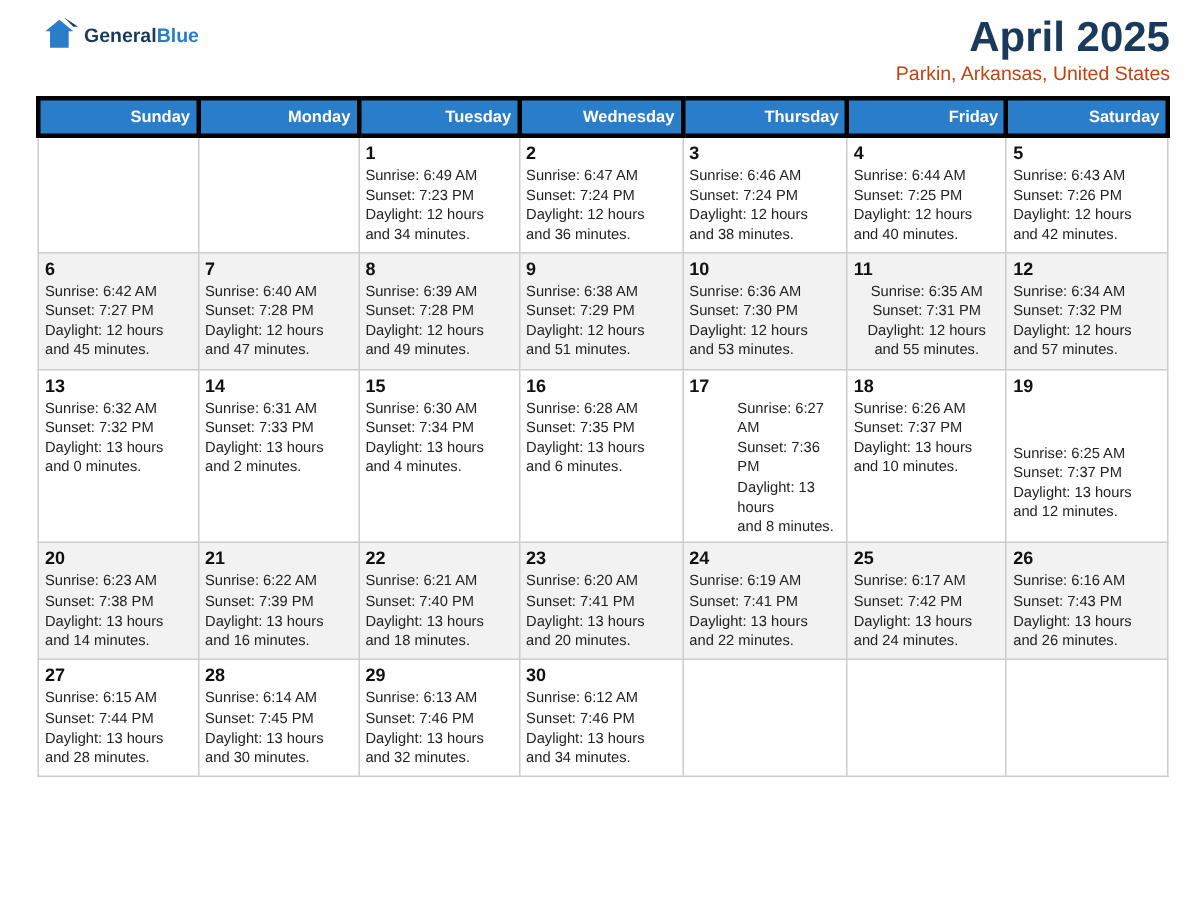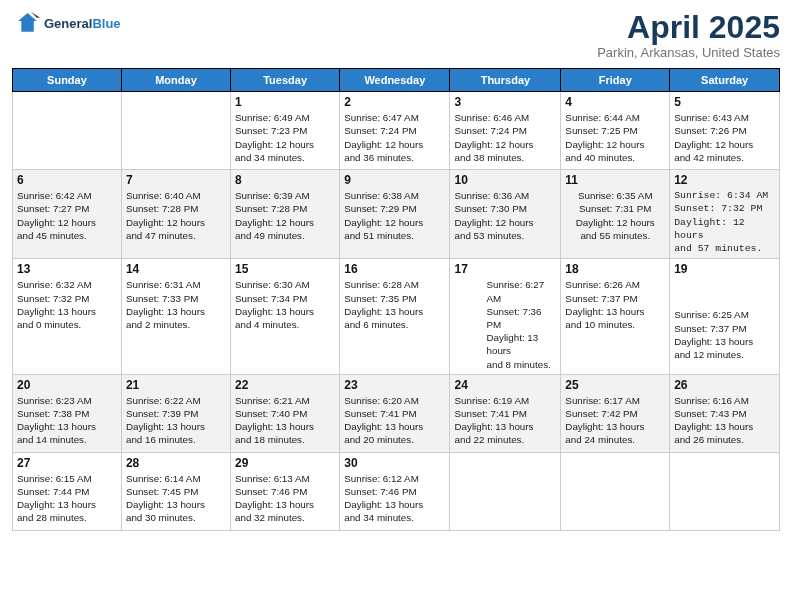--- a/index.html
+++ b/index.html
@@ -5,21 +5,21 @@
     * { box-sizing: border-box; margin: 0; padding: 0; }
     body {
       font-family: Arial, sans-serif;
       background: #fff;
       width: 792px;
       height: 612px;
       overflow: hidden;
     }
     .container {
       width: 792px;
-      padding: 10px 12px 8px 12px;
+      padding: 10px 12px 8px 24px;
     }
     .header {
       display: flex;
       justify-content: space-between;
       align-items: flex-start;
       margin-bottom: 8px;
     }
     .logo {
       display: flex;
       align-items: center;
@@ -33,44 +33,44 @@
     }
     .logo-blue { color: #2a7dc9; }
     .logo-icon {
       width: 28px;
       height: 28px;
     }
     .title-block {
       text-align: right;
     }
     .month-title {
-      font-size: 32px;
+      font-size: 28px;
       font-weight: bold;
       color: #1a3a5c;
       line-height: 1.1;
     }
     .location {
       font-size: 13px;
-      color: #737373;
+      color: #c2410c;
     }
     table {
       width: 100%;
       border-collapse: collapse;
       font-size: 10.5px;
     }
     thead tr {
       background: #2a7dc9;
       color: #fff;
     }
     thead th {
       padding: 5px 4px;
-      text-align: center;
+      text-align: right;
       font-weight: bold;
       font-size: 11px;
-      border: 1px solid #000000;
+      border: 3px solid #000000;
     }
     tbody tr {
       border-bottom: 1px solid #ccc;
     }
     tbody td {
       border: 1px solid #ccc;
       vertical-align: top;
       padding: 3px 4px;
       height: 78px;
       width: 113px;
@@ -207,21 +207,21 @@
           </td>
           <td>
             <span class="day-num">11</span>
             <div class="day-info" style="white-space: pre-line; text-align: center;">Sunrise: 6:35 AM
 Sunset: 7:31 PM
 Daylight: 12 hours
 and 55 minutes.</div>
           </td>
           <td>
             <span class="day-num">12</span>
-            <div class="day-info" style="white-space: pre-line; font-family: Liberation Mono, monospace;">Sunrise: 6:34 AM
+            <div class="day-info" style="white-space: pre-line;">Sunrise: 6:34 AM
 Sunset: 7:32 PM
 Daylight: 12 hours
 and 57 minutes.</div>
           </td>
         </tr>
         <tr>
           <td>
             <span class="day-num">13</span>
             <div class="day-info" style="white-space: pre-line;">Sunrise: 6:32 AM
 Sunset: 7:32 PM

